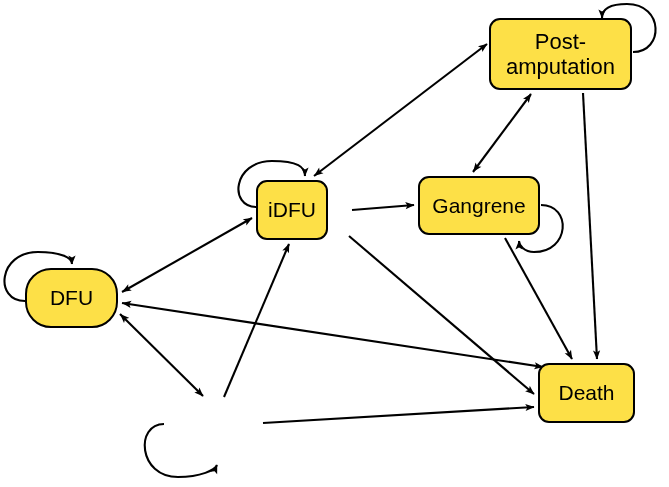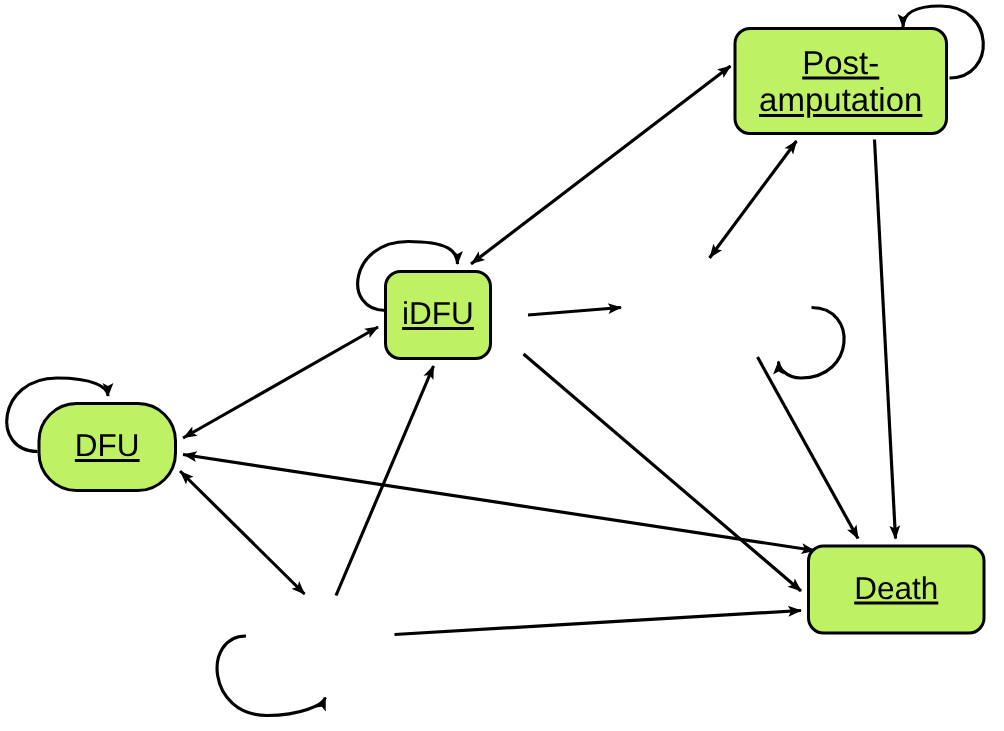--- a/index.html
+++ b/index.html
@@ -1,28 +1,28 @@
 <!DOCTYPE html>
 <html><head>
 <meta charset="utf-8">
 <style>
   html,body{margin:0;padding:0;background:#ffffff;}
   body{font-family:"Liberation Sans",sans-serif;}
   #canvas{position:relative;width:669px;height:487px;background:#ffffff;overflow:hidden;}
   #edges{position:absolute;left:0;top:0;width:669px;height:487px;}
-  .node{position:absolute;box-sizing:border-box;background:#bef264;border:2.2px solid #000000;
+  .node{position:absolute;box-sizing:border-box;background:#fde047;border:2.2px solid #000000;
         border-radius:11px;display:flex;align-items:center;justify-content:center;text-align:center;
-        color:#000000;line-height:1.14;z-index:5;text-decoration:underline;}
+        color:#000000;line-height:1.14;z-index:5;}
   .node span{display:block;padding:0 4px;}
   .n-dfu{left:25px;top:268px;width:93px;height:60px;font-size:21px;border-radius:26px;}
   .n-idfu{left:256px;top:180px;width:72px;height:60px;font-size:21px;}
   .n-gangrene{left:418px;top:176px;width:122px;height:59px;font-size:21px;}
   .n-postamp{left:489px;top:18px;width:143px;height:72px;font-size:22px;}
   .n-healed{left:163px;top:400px;width:97px;height:62px;font-size:21px;}
-  .n-death{left:538px;top:363px;width:119px;height:60px;font-size:21px;text-align:right;}
+  .n-death{left:538px;top:363px;width:97px;height:60px;font-size:21px;text-align:right;}
 </style>
 </head>
 <body>
 
 <div id="canvas">
 
   <svg id="edges" viewBox="0 0 669 487" xmlns="http://www.w3.org/2000/svg">
     <defs>
       <marker id="ah" markerWidth="11" markerHeight="11" refX="9.2" refY="4" orient="auto" markerUnits="userSpaceOnUse">
         <path d="M0.6,0.4 L9.8,4 L0.6,7.6 L2.6,4 Z" fill="#000000"></path>
@@ -54,20 +54,23 @@
       <line x1="583" y1="93" x2="597" y2="359" marker-end="url(#ah)"></line>
     </g>
   </svg>
 
   <div class="node n-dfu">
     <span>DFU</span>
   </div>
   <div class="node n-idfu">
     <span>iDFU</span>
   </div>
+  <div class="node n-gangrene">
+    <span>Gangrene</span>
+  </div>
   <div class="node n-postamp">
     <span>Post-amputation</span>
   </div>
   <div class="node n-death">
     <span>Death</span>
   </div>
 
 </div>
 
 </body></html>

